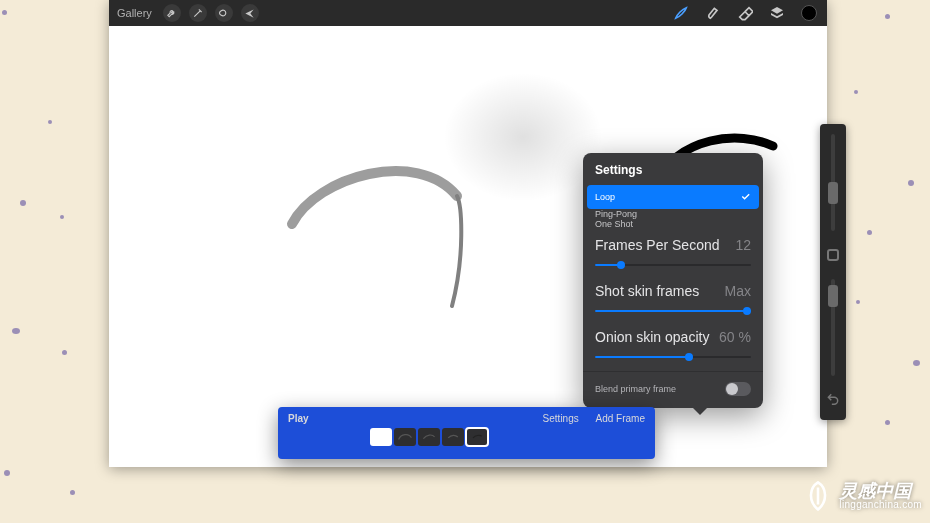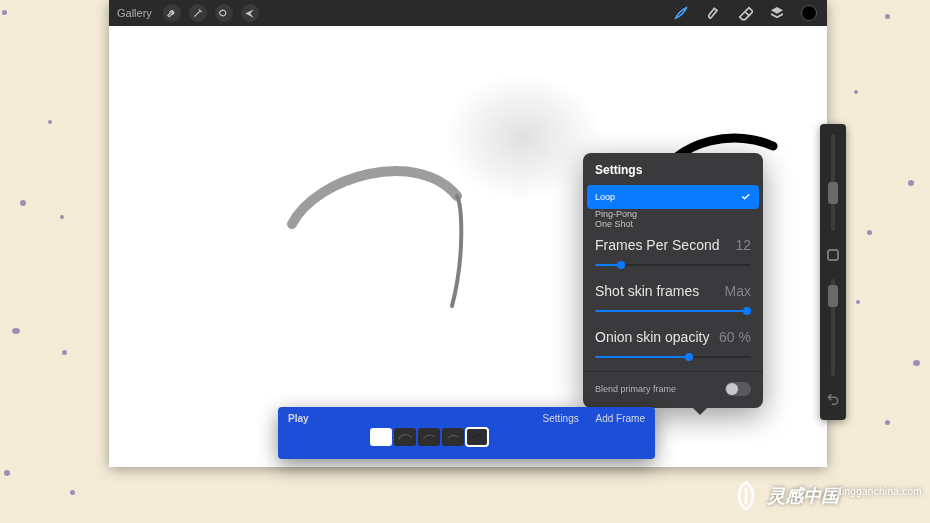--- a/index.html
+++ b/index.html
@@ -49,21 +49,21 @@
   .frame.white{background:#fff}
   .frame.sel{outline:2px solid #fff;outline-offset:-1px}
   
   .sidepanel{position:absolute;right:84px;top:124px;width:26px;height:296px;background:#2a2a2a;border-radius:4px;display:flex;flex-direction:column;align-items:center;box-shadow:0 2px 8px rgba(0,0,0,.4)}
   .vtrack{flex:1;width:4px;background:#3d3d3d;margin:10px 0;border-radius:2px;position:relative}
   .vknob{position:absolute;left:-3px;width:10px;height:22px;background:#6a6a6a;border-radius:3px}
   .sq{width:12px;height:12px;border:2px solid #777;border-radius:3px;margin:8px 0}
   .undo{margin:6px 0 10px}
   
   .watermark{position:absolute;right:8px;bottom:10px;color:#fff;display:flex;align-items:center;text-shadow:0 0 4px rgba(0,0,0,.5)}
-  .watermark .txt{display:flex;flex-direction:row;line-height:1}
+  .watermark .txt{display:flex;flex-direction:column;line-height:1}
   .watermark .zh{font-size:18px;font-weight:600;font-style:italic}
   .watermark .dom{font-size:10px;letter-spacing:.3px}
 </style>
 </head>
 <body>
 
 <div class="speckle" style="left:2px;top:10px;width:5px;height:5px"></div>
 <div class="speckle" style="left:48px;top:120px;width:4px;height:4px"></div>
 <div class="speckle" style="left:20px;top:200px;width:6px;height:6px"></div>
 <div class="speckle" style="left:60px;top:215px;width:4px;height:4px"></div>

